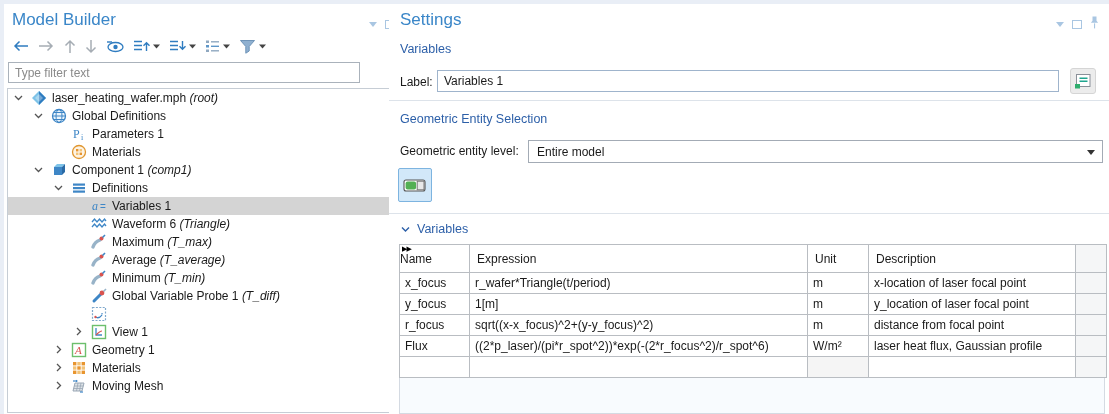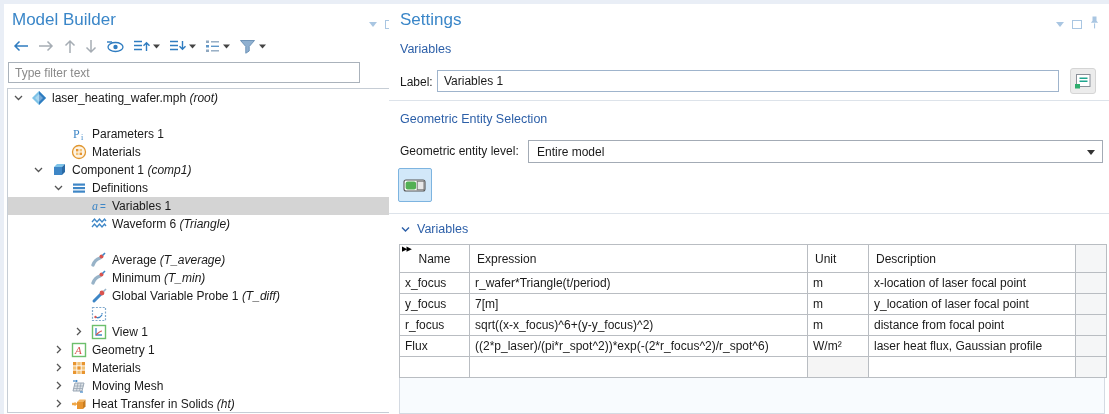--- a/index.html
+++ b/index.html
@@ -87,21 +87,21 @@
 
   .vtable-wrap { position:absolute; left:10px; top:241px; width:706px; bottom:0;
     background:#f8fbfe; border:1px solid #d4dae2; border-top:none; }
   table.vtable { border-collapse:collapse; table-layout:fixed; width:706px; margin:-1px 0 0 -1px; background:#fff; }
   .vtable th, .vtable td {
     border:1px solid #b9bdc2; font-weight:normal; text-align:left;
     font-size:12px; overflow:hidden; white-space:nowrap;
   }
   .vtable th { height:28px; vertical-align:middle; background:#fff; }
   .vtable td { height:21px; padding:0 5px; }
-  .vtable th.c-name { text-align:center; position:relative; }
+  .vtable th.c-name { text-align:left; position:relative; }
   .vtable th.c-exp, .vtable th.c-unit, .vtable th.c-desc { padding:0 7px; }
   .sort-glyph { position:absolute; top:0px; left:2px; font-size:7px; letter-spacing:-1px; color:#000; }
   td.c-fill, th.c-fill { background:#f5f6f7; }
   tr.empty td.c-unit { background:#f5f5f5; }
 </style>
 </head>
 <body>
 
 <div class="panel" id="mb-panel">
   <div class="ptitle">Model Builder</div>
@@ -201,20 +201,31 @@
             <path d="M2 4l3.5 3.5L9 4" fill="none" stroke="#555" stroke-width="1.3"></path>
           </svg></span>
       <span class="ticon" style="left:23px"><svg width="16" height="16" viewBox="0 0 16 16">
             <polygon points="8,1 15,8 8,15 1,8" fill="#7ec3e8"></polygon>
             <polygon points="8,1 15,8 8,15" fill="#2f7cc0"></polygon>
             <polygon points="8,4 12,8 8,12 4,8" fill="#ffffff" opacity="0.35"></polygon>
           </svg></span>
       <span class="tlabel-wrap" style="left:44px"><span>laser_heating_wafer.mph</span> <span class="tsuffix">(root)</span></span>
     </div>
 
+    <div class="trow" style="top:18px">
+      <span class="chev" style="left:25px"><svg width="11" height="11" viewBox="0 0 11 11">
+            <path d="M2 4l3.5 3.5L9 4" fill="none" stroke="#555" stroke-width="1.3"></path>
+          </svg></span>
+      <span class="ticon" style="left:43px"><svg width="16" height="16" viewBox="0 0 16 16">
+            <circle cx="8" cy="8" r="6.5" fill="#eaf4fc" stroke="#3e86c6" stroke-width="1.3"></circle>
+            <ellipse cx="8" cy="8" rx="3" ry="6.5" fill="none" stroke="#3e86c6" stroke-width="1"></ellipse>
+            <path d="M1.5 8h13M2.5 4.5h11M2.5 11.5h11" stroke="#3e86c6" stroke-width="1"></path>
+          </svg></span>
+      <span class="tlabel-wrap" style="left:64px"><span>Global Definitions</span> <span class="tsuffix"></span></span>
+    </div>
 
     <div class="trow" style="top:36px">
       <span class="ticon" style="left:63px"><svg width="16" height="16" viewBox="0 0 16 16">
             <text x="2" y="12" font-family="Liberation Serif, serif" font-size="12" fill="#3e86c6">P</text>
             <text x="10" y="14" font-family="Liberation Serif, serif" font-size="8" fill="#3e86c6">i</text>
           </svg></span>
       <span class="tlabel-wrap" style="left:84px"><span>Parameters 1</span> <span class="tsuffix"></span></span>
     </div>
 
     <div class="trow" style="top:54px">
@@ -261,20 +272,28 @@
     </div>
 
     <div class="trow" style="top:126px">
       <span class="ticon" style="left:83px"><svg width="16" height="16" viewBox="0 0 16 16">
             <path d="M1 6l2.5-3 2.5 3 2.5-3 2.5 3 2.5-3 1.5 2" fill="none" stroke="#3e86c6" stroke-width="1.3"></path>
             <path d="M1 11l2.5-3 2.5 3 2.5-3 2.5 3 2.5-3 1.5 2" fill="none" stroke="#3e86c6" stroke-width="1.3"></path>
           </svg></span>
       <span class="tlabel-wrap" style="left:104px"><span>Waveform 6</span> <span class="tsuffix">(Triangle)</span></span>
     </div>
 
+    <div class="trow" style="top:144px">
+      <span class="ticon" style="left:83px"><svg width="16" height="16" viewBox="0 0 16 16">
+            <path d="M2 13c1-3 4-6 7-7" stroke="#98b3c8" stroke-width="3.4" fill="none" stroke-linecap="round"></path>
+            <circle cx="10.5" cy="4.5" r="2" fill="#d9534f"></circle>
+            <path d="M11.5 3.5l2.5-2.5" stroke="#3e86c6" stroke-width="1.6"></path>
+          </svg></span>
+      <span class="tlabel-wrap" style="left:104px"><span>Maximum</span> <span class="tsuffix">(T_max)</span></span>
+    </div>
 
     <div class="trow" style="top:162px">
       <span class="ticon" style="left:83px"><svg width="16" height="16" viewBox="0 0 16 16">
             <path d="M2 13c1-3 4-6 7-7" stroke="#98b3c8" stroke-width="3.4" fill="none" stroke-linecap="round"></path>
             <circle cx="10.5" cy="4.5" r="2" fill="#d9534f"></circle>
             <path d="M11.5 3.5l2.5-2.5" stroke="#3e86c6" stroke-width="1.6"></path>
           </svg></span>
       <span class="tlabel-wrap" style="left:104px"><span>Average</span> <span class="tsuffix">(T_average)</span></span>
     </div>
 
@@ -353,33 +372,20 @@
       <span class="ticon" style="left:63px"><svg width="16" height="16" viewBox="0 0 16 16">
             <polygon points="4,5 13,5 11,13 2,13" fill="#dfe4e8" stroke="#9aa7b5" stroke-width="1"></polygon>
             <path d="M3.3 8h9M2.7 10.5h9M7 5l-1.5 8M10 5l-1.5 8" stroke="#9aa7b5" stroke-width="0.8" fill="none"></path>
             <path d="M2 3h4" stroke="#3e86c6" stroke-width="1.2"></path>
             <path d="M5 1.8L7 3 5 4.2z" fill="#3e86c6"></path>
             <path d="M12 14h-3" stroke="#3e86c6" stroke-width="1.2"></path>
           </svg></span>
       <span class="tlabel-wrap" style="left:84px"><span>Moving Mesh</span> <span class="tsuffix"></span></span>
     </div>
 
-    <div class="trow" style="top:306px">
-      <span class="chev" style="left:45px"><svg width="11" height="11" viewBox="0 0 11 11">
-            <path d="M4 2l3.5 3.5L4 9" fill="none" stroke="#555" stroke-width="1.3"></path>
-          </svg></span>
-      <span class="ticon" style="left:63px"><svg width="16" height="16" viewBox="0 0 16 16">
-            <path d="M1 8h3" stroke="#f0a848" stroke-width="2.4"></path>
-            <path d="M3.6 5.8L6.6 8l-3 2.2z" fill="#f0a848"></path>
-            <polygon points="6,6 12,6 12,13 6,13" fill="#e8952f"></polygon>
-            <polygon points="6,6 8.5,3.5 14.5,3.5 12,6" fill="#f3b45f"></polygon>
-            <polygon points="12,6 14.5,3.5 14.5,10.5 12,13" fill="#c97d1f"></polygon>
-          </svg></span>
-      <span class="tlabel-wrap" style="left:84px"><span>Heat Transfer in Solids</span> <span class="tsuffix">(ht)</span></span>
-    </div>
 
   </div>
 </div>
 
 <div class="panel" id="st-panel">
   <div class="ptitle" style="left:11px">Settings</div>
 
   <div class="winicons">
     <span class="tri-down"></span>
     <span class="win-square"></span>
@@ -451,28 +457,28 @@
       </tr>
       <tr>
         <td>x_focus</td>
         <td>r_wafer*Triangle(t/period)</td>
         <td class="c-unit">m</td>
         <td>x-location of laser focal point</td>
         <td class="c-fill"></td>
       </tr>
       <tr>
         <td>y_focus</td>
-        <td>7[m]</td>
+        <td>1[m]</td>
         <td class="c-unit">m</td>
         <td>y_location of laser focal point</td>
         <td class="c-fill"></td>
       </tr>
       <tr>
         <td>r_focus</td>
-        <td>sqrt((x-x_focus)^6+(y-y_focus)^2)</td>
+        <td>sqrt((x-x_focus)^2+(y-y_focus)^2)</td>
         <td class="c-unit">m</td>
         <td>distance from focal point</td>
         <td class="c-fill"></td>
       </tr>
       <tr>
         <td>Flux</td>
         <td>((2*p_laser)/(pi*r_spot^2))*exp(-(2*r_focus^2)/r_spot^6)</td>
         <td class="c-unit">W/m²</td>
         <td>laser heat flux, Gaussian profile</td>
         <td class="c-fill"></td>

